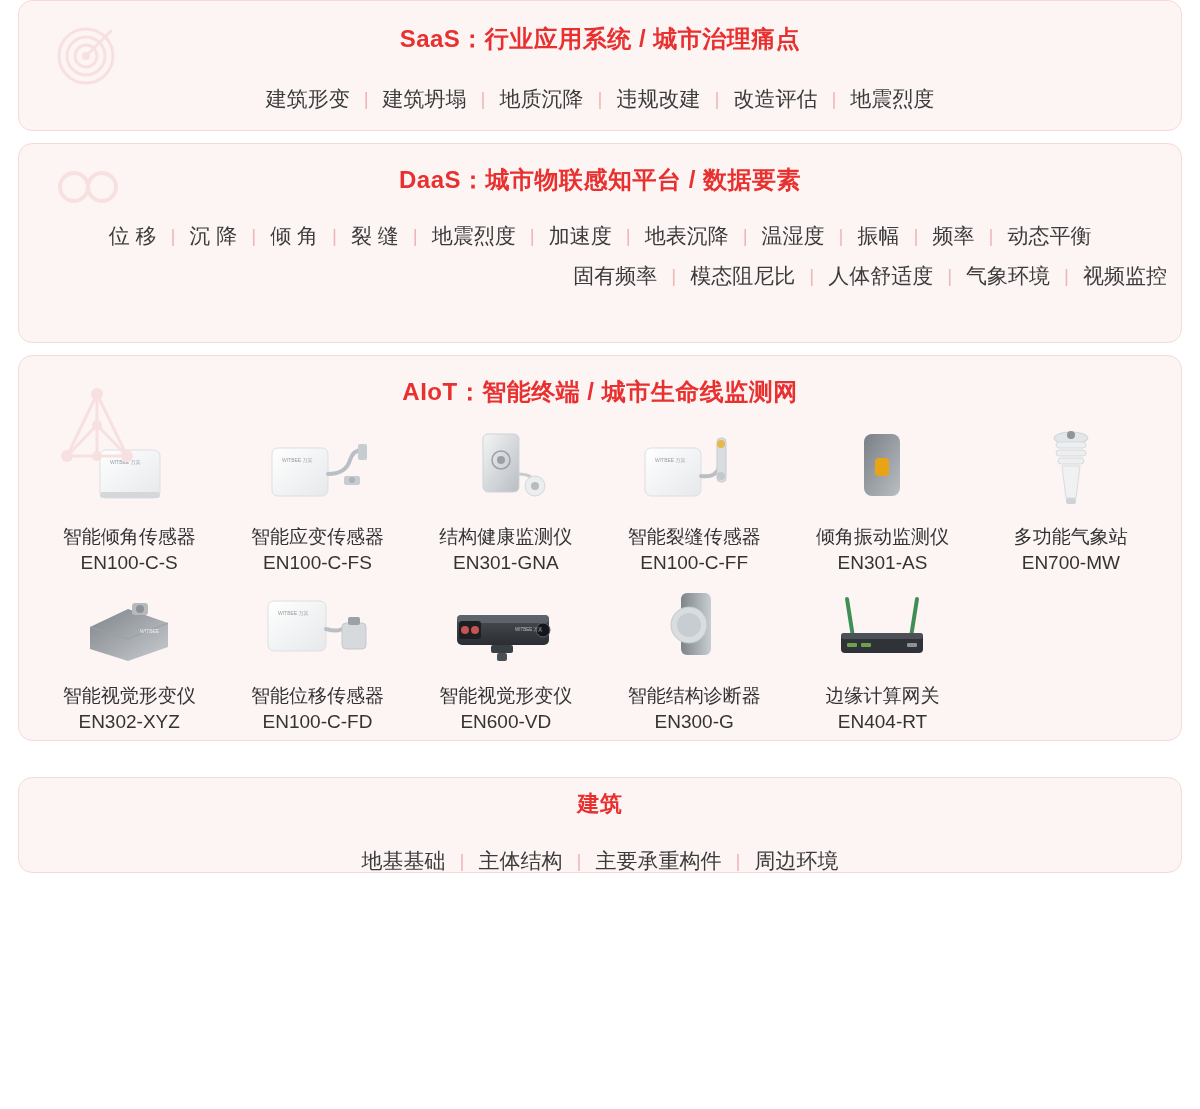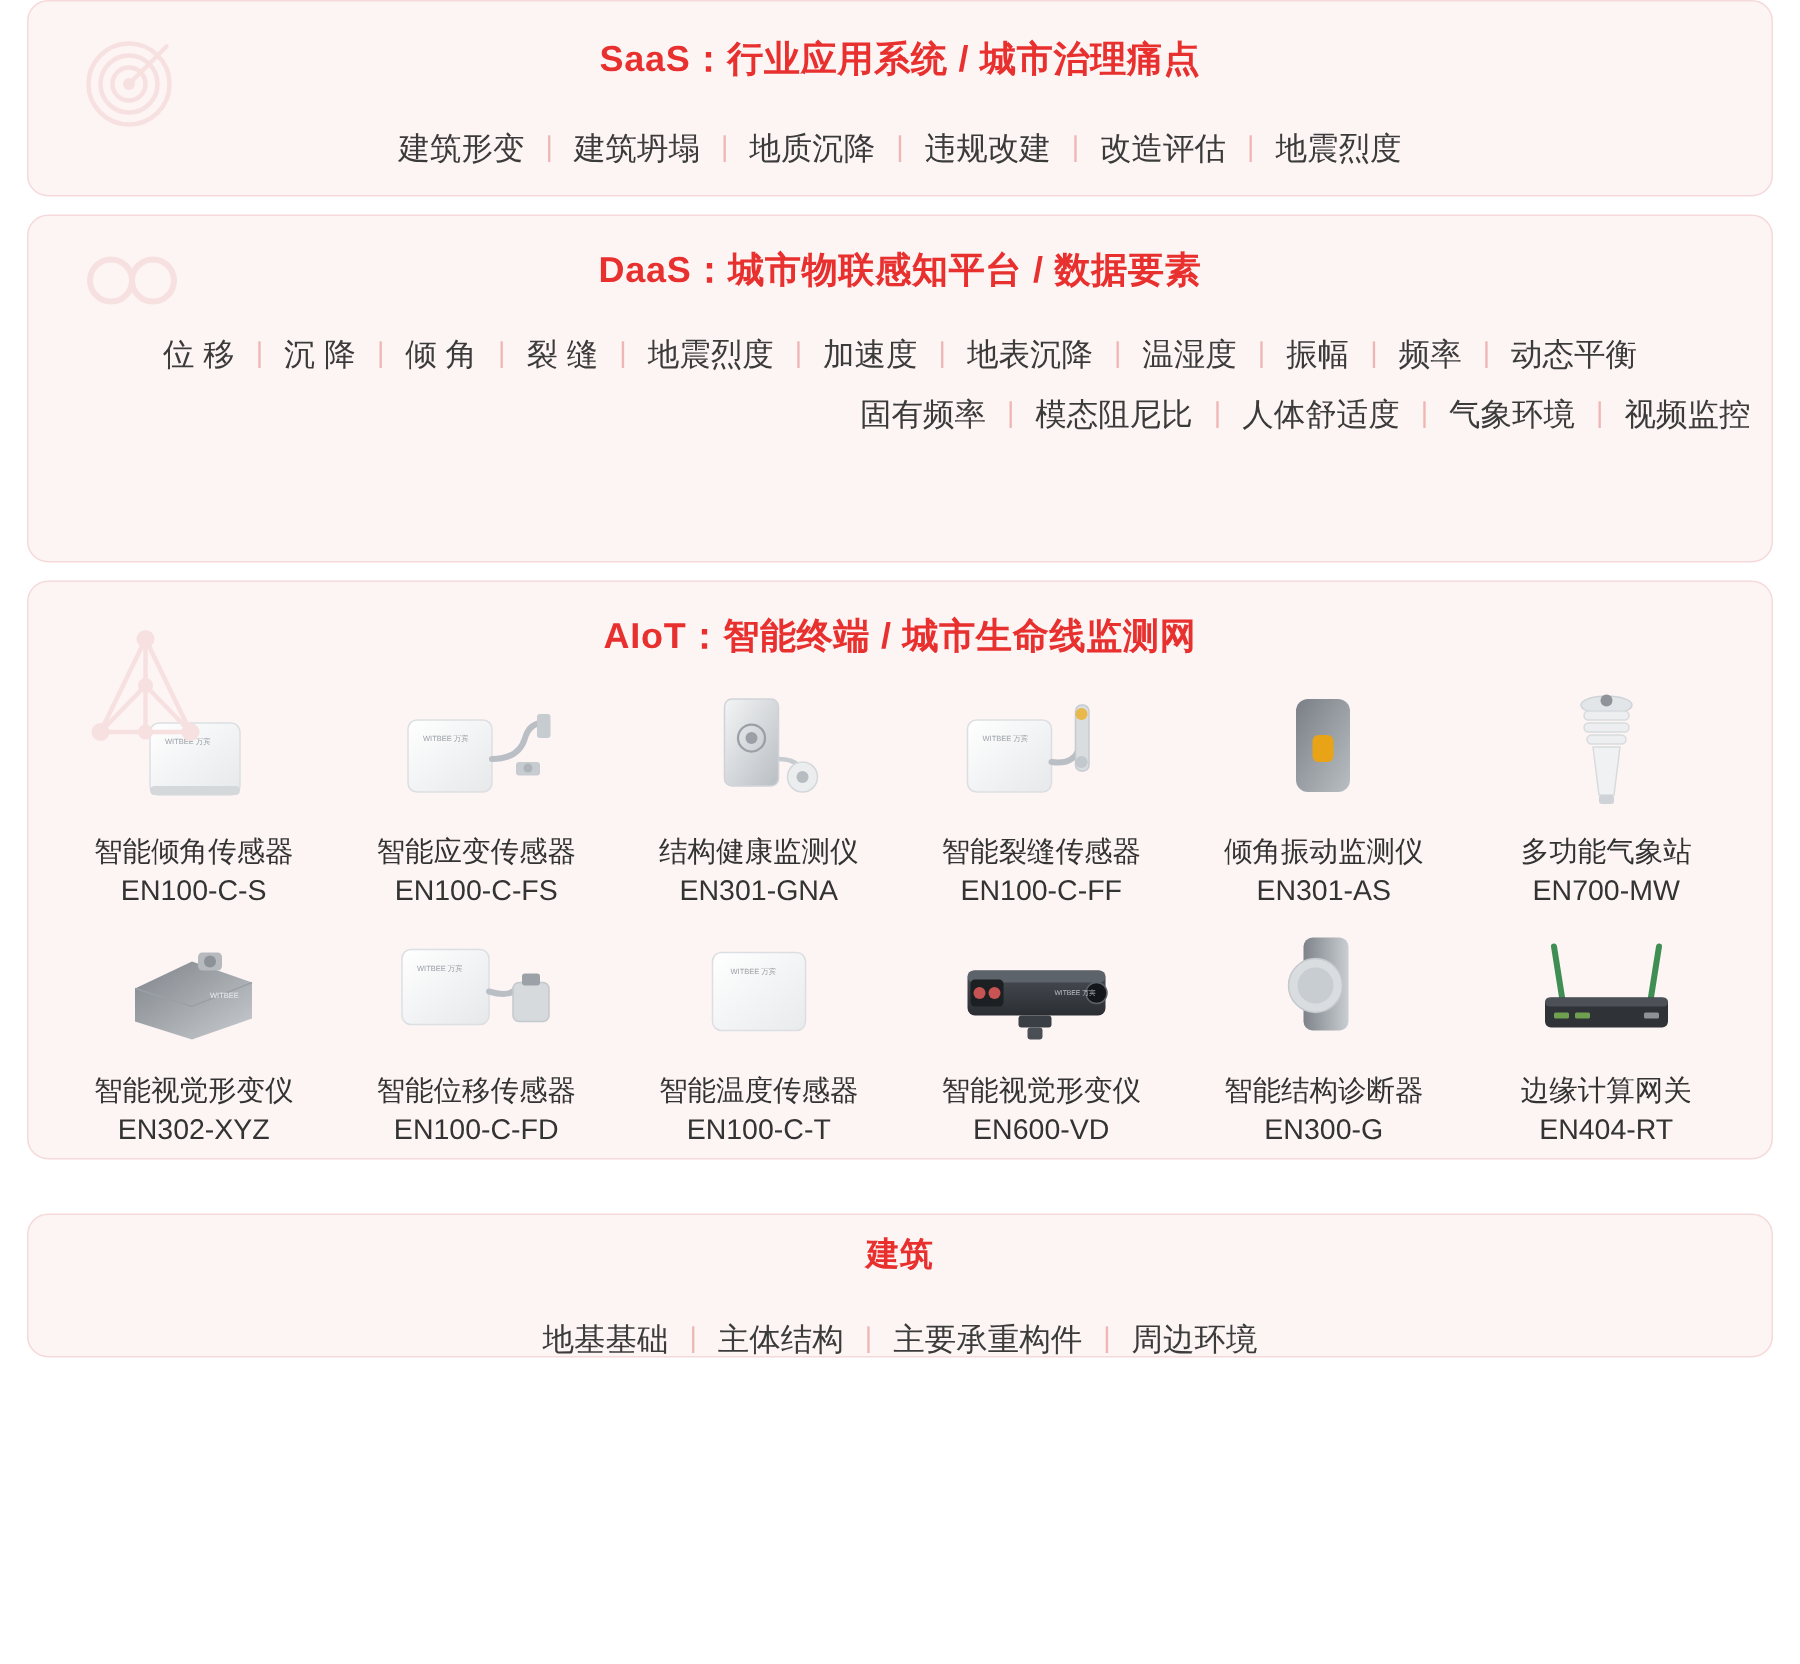--- a/index.html
+++ b/index.html
@@ -66,21 +66,21 @@
     opacity: 1;
     pointer-events: none;
   }
 
   
   #saas-card { height: 131px; padding-top: 22px; box-sizing: border-box; }
   #saas-card .card-title { margin-bottom: 30px; }
   #saas-card .wm { top: 22px; }
 
   
-  #daas-card { height: 232px; padding-top: 20px; box-sizing: border-box; }
+  #daas-card { height: 200px; padding-top: 20px; box-sizing: border-box; }
   #daas-card .card-title { margin-bottom: 26px; }
   #daas-card .tag-row { margin-bottom: 12px; }
   #daas-card .wm { top: 20px; }
 
   
   #aiot-card { height: 386px; padding-top: 20px; box-sizing: border-box; }
   #aiot-card .card-title { margin-bottom: 10px; }
   #aiot-card .wm { top: 28px; }
 
   .device-grid {
@@ -374,36 +374,20 @@
         <rect x="106" y="36" width="12" height="8" rx="2" fill="#9ba1a7"></rect>
       </svg>
           </div>
           <div class="device-name">智能位移传感器</div>
           <div class="device-model">EN100-C-FD</div>
         </div>
         <div class="device">
           <div class="device-img">
             <svg width="150" height="96" viewBox="0 0 150 96">
         <defs>
-                <linearGradient id="g9" x1="0" y1="0" x2="1" y2="1">
-          <stop offset="0%" stop-color="#ffffff"></stop>
-                  <stop offset="100%" stop-color="#e8eaec"></stop>
-                </linearGradient>
-              </defs>
-        <rect x="44" y="22" width="62" height="52" rx="6" fill="url(#g9)" stroke="#dcdfe2"></rect>
-        <text x="56" y="36" font-size="5" fill="#9aa0a6" font-family="sans-serif">WITBEE 万宾</text>
-      </svg>
-          </div>
-          <div class="device-name">智能温度传感器</div>
-          <div class="device-model">EN100-C-T</div>
-        </div>
-        <div class="device">
-          <div class="device-img">
-            <svg width="150" height="96" viewBox="0 0 150 96">
-        <defs>
                 <linearGradient id="g10" x1="0" y1="0" x2="0" y2="1">
           <stop offset="0%" stop-color="#4a4f55"></stop>
                   <stop offset="100%" stop-color="#2a2e33"></stop>
                 </linearGradient>
               </defs>
         <rect x="26" y="34" width="92" height="30" rx="5" fill="url(#g10)"></rect>
         <rect x="26" y="34" width="92" height="8" rx="4" fill="#5d636a"></rect>
         <rect x="28" y="40" width="22" height="18" rx="3" fill="#1d2023"></rect>
         <circle cx="34" cy="49" r="4" fill="#c75353"></circle>
         <circle cx="44" cy="49" r="4" fill="#c75353"></circle>

